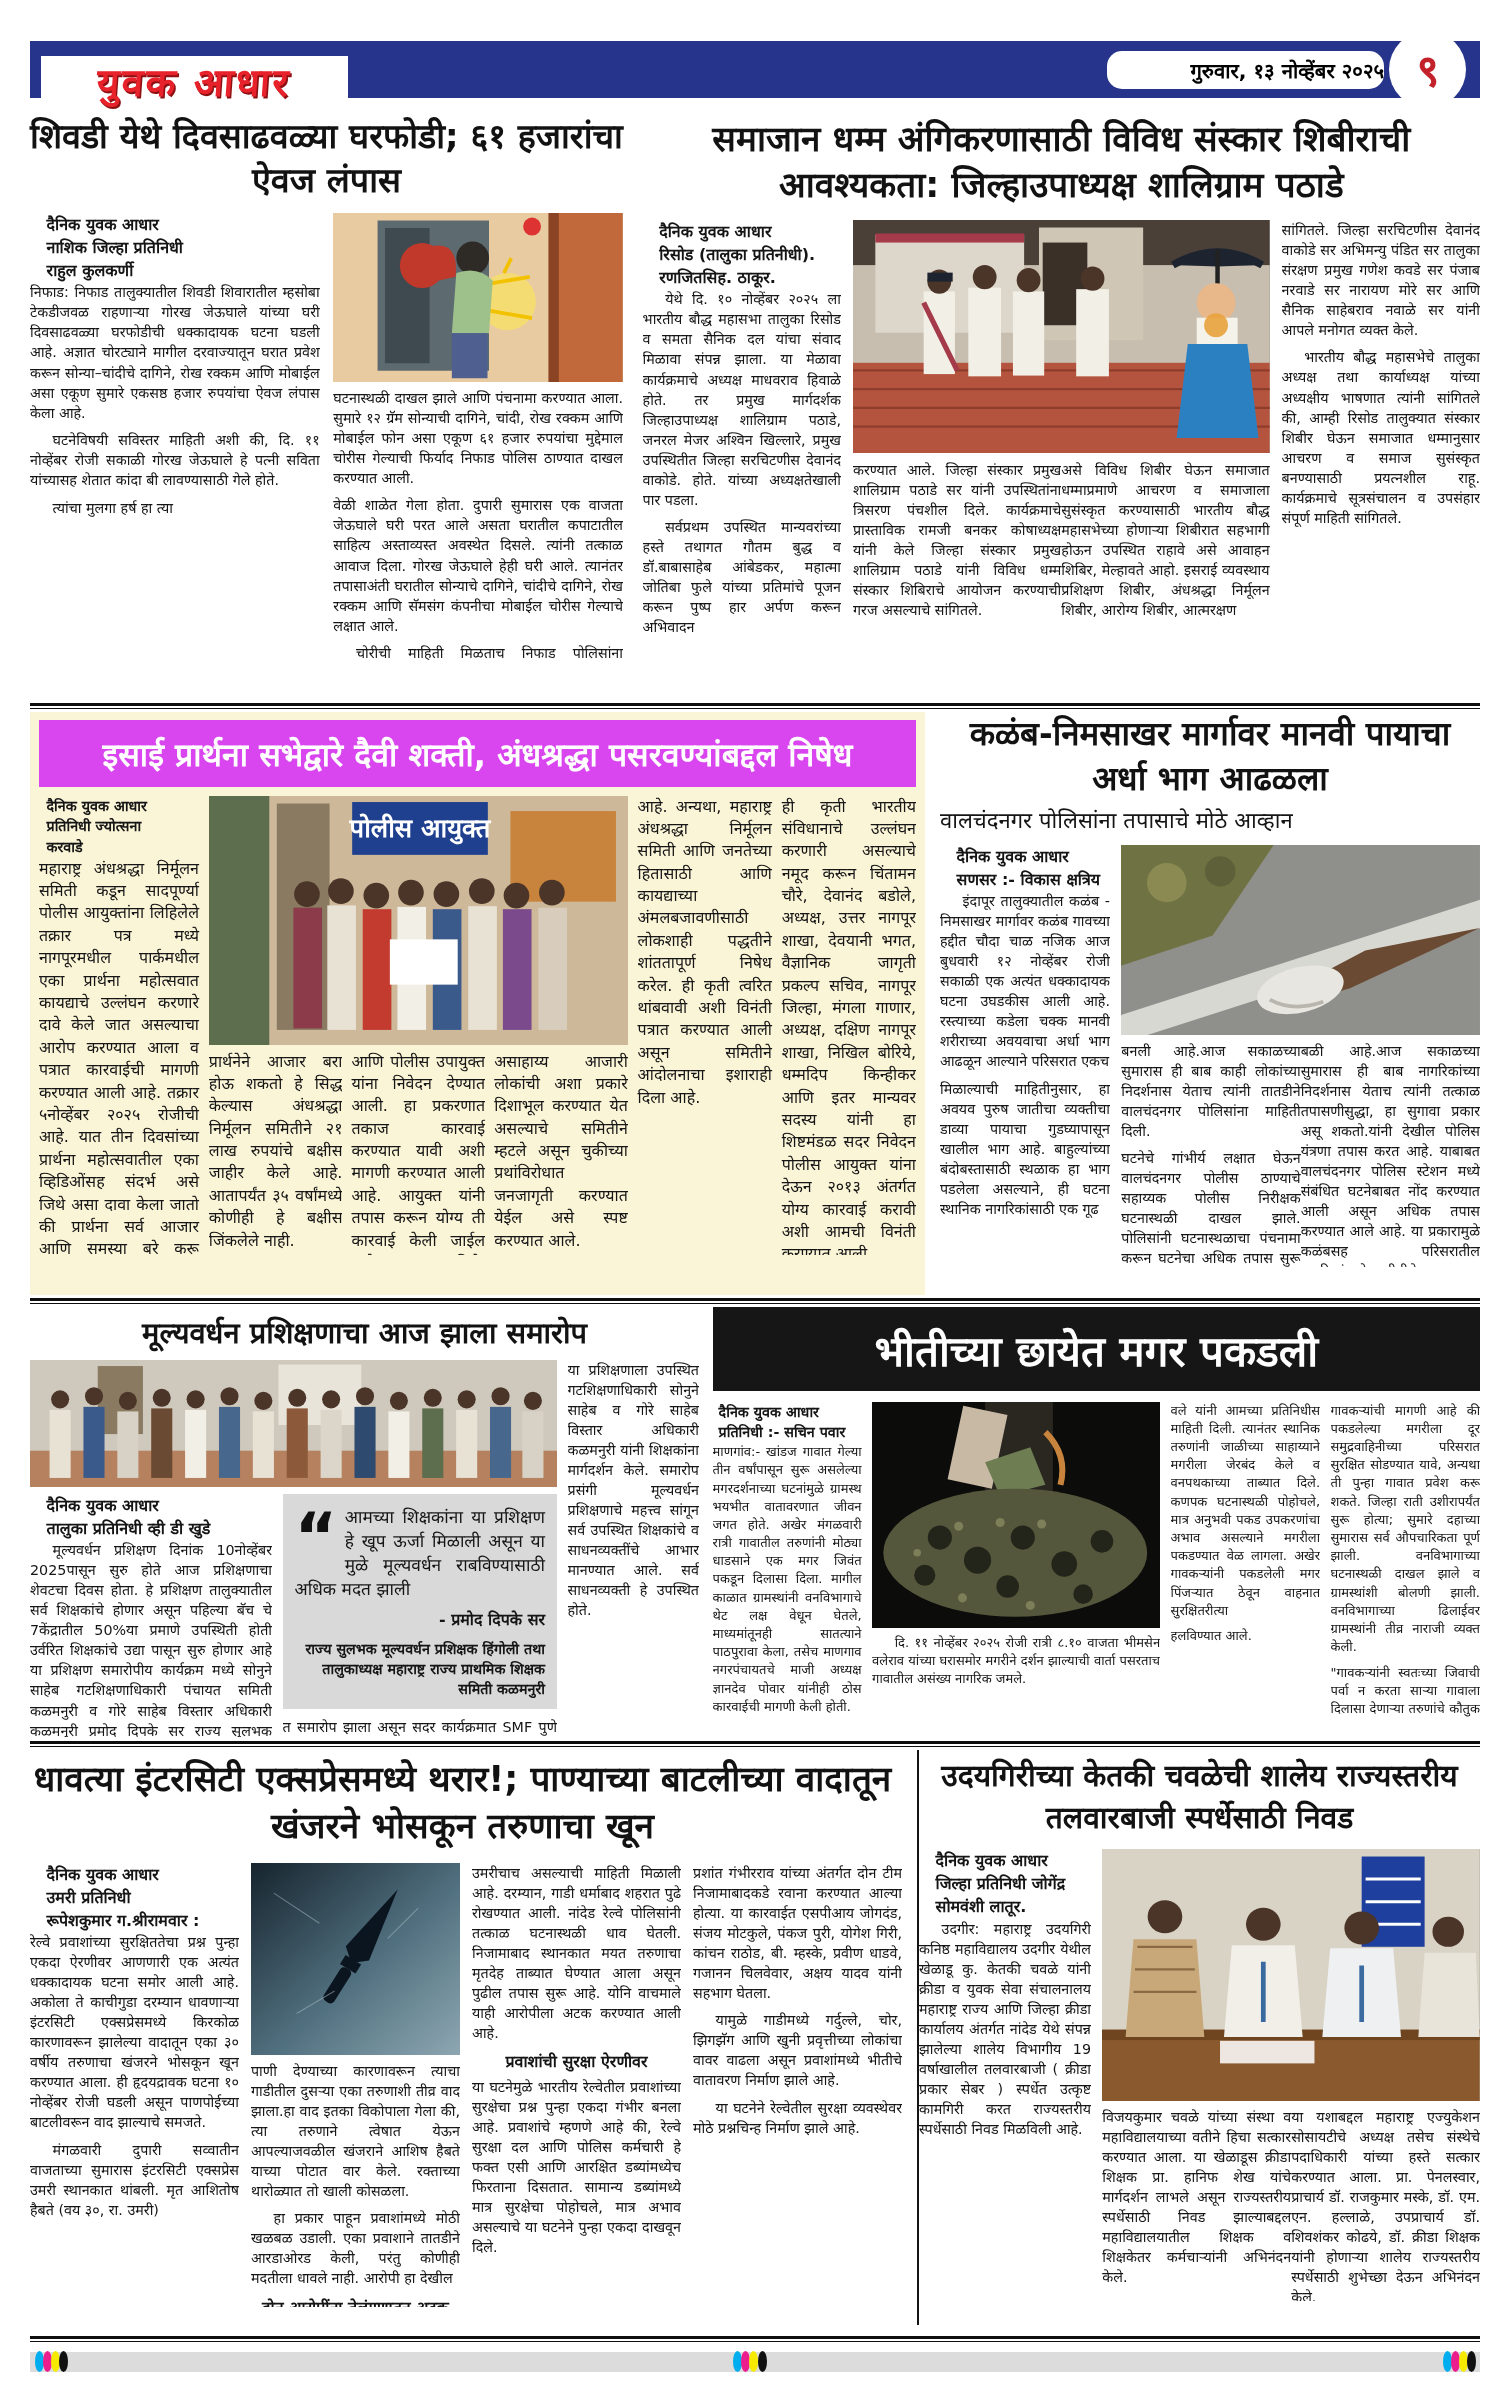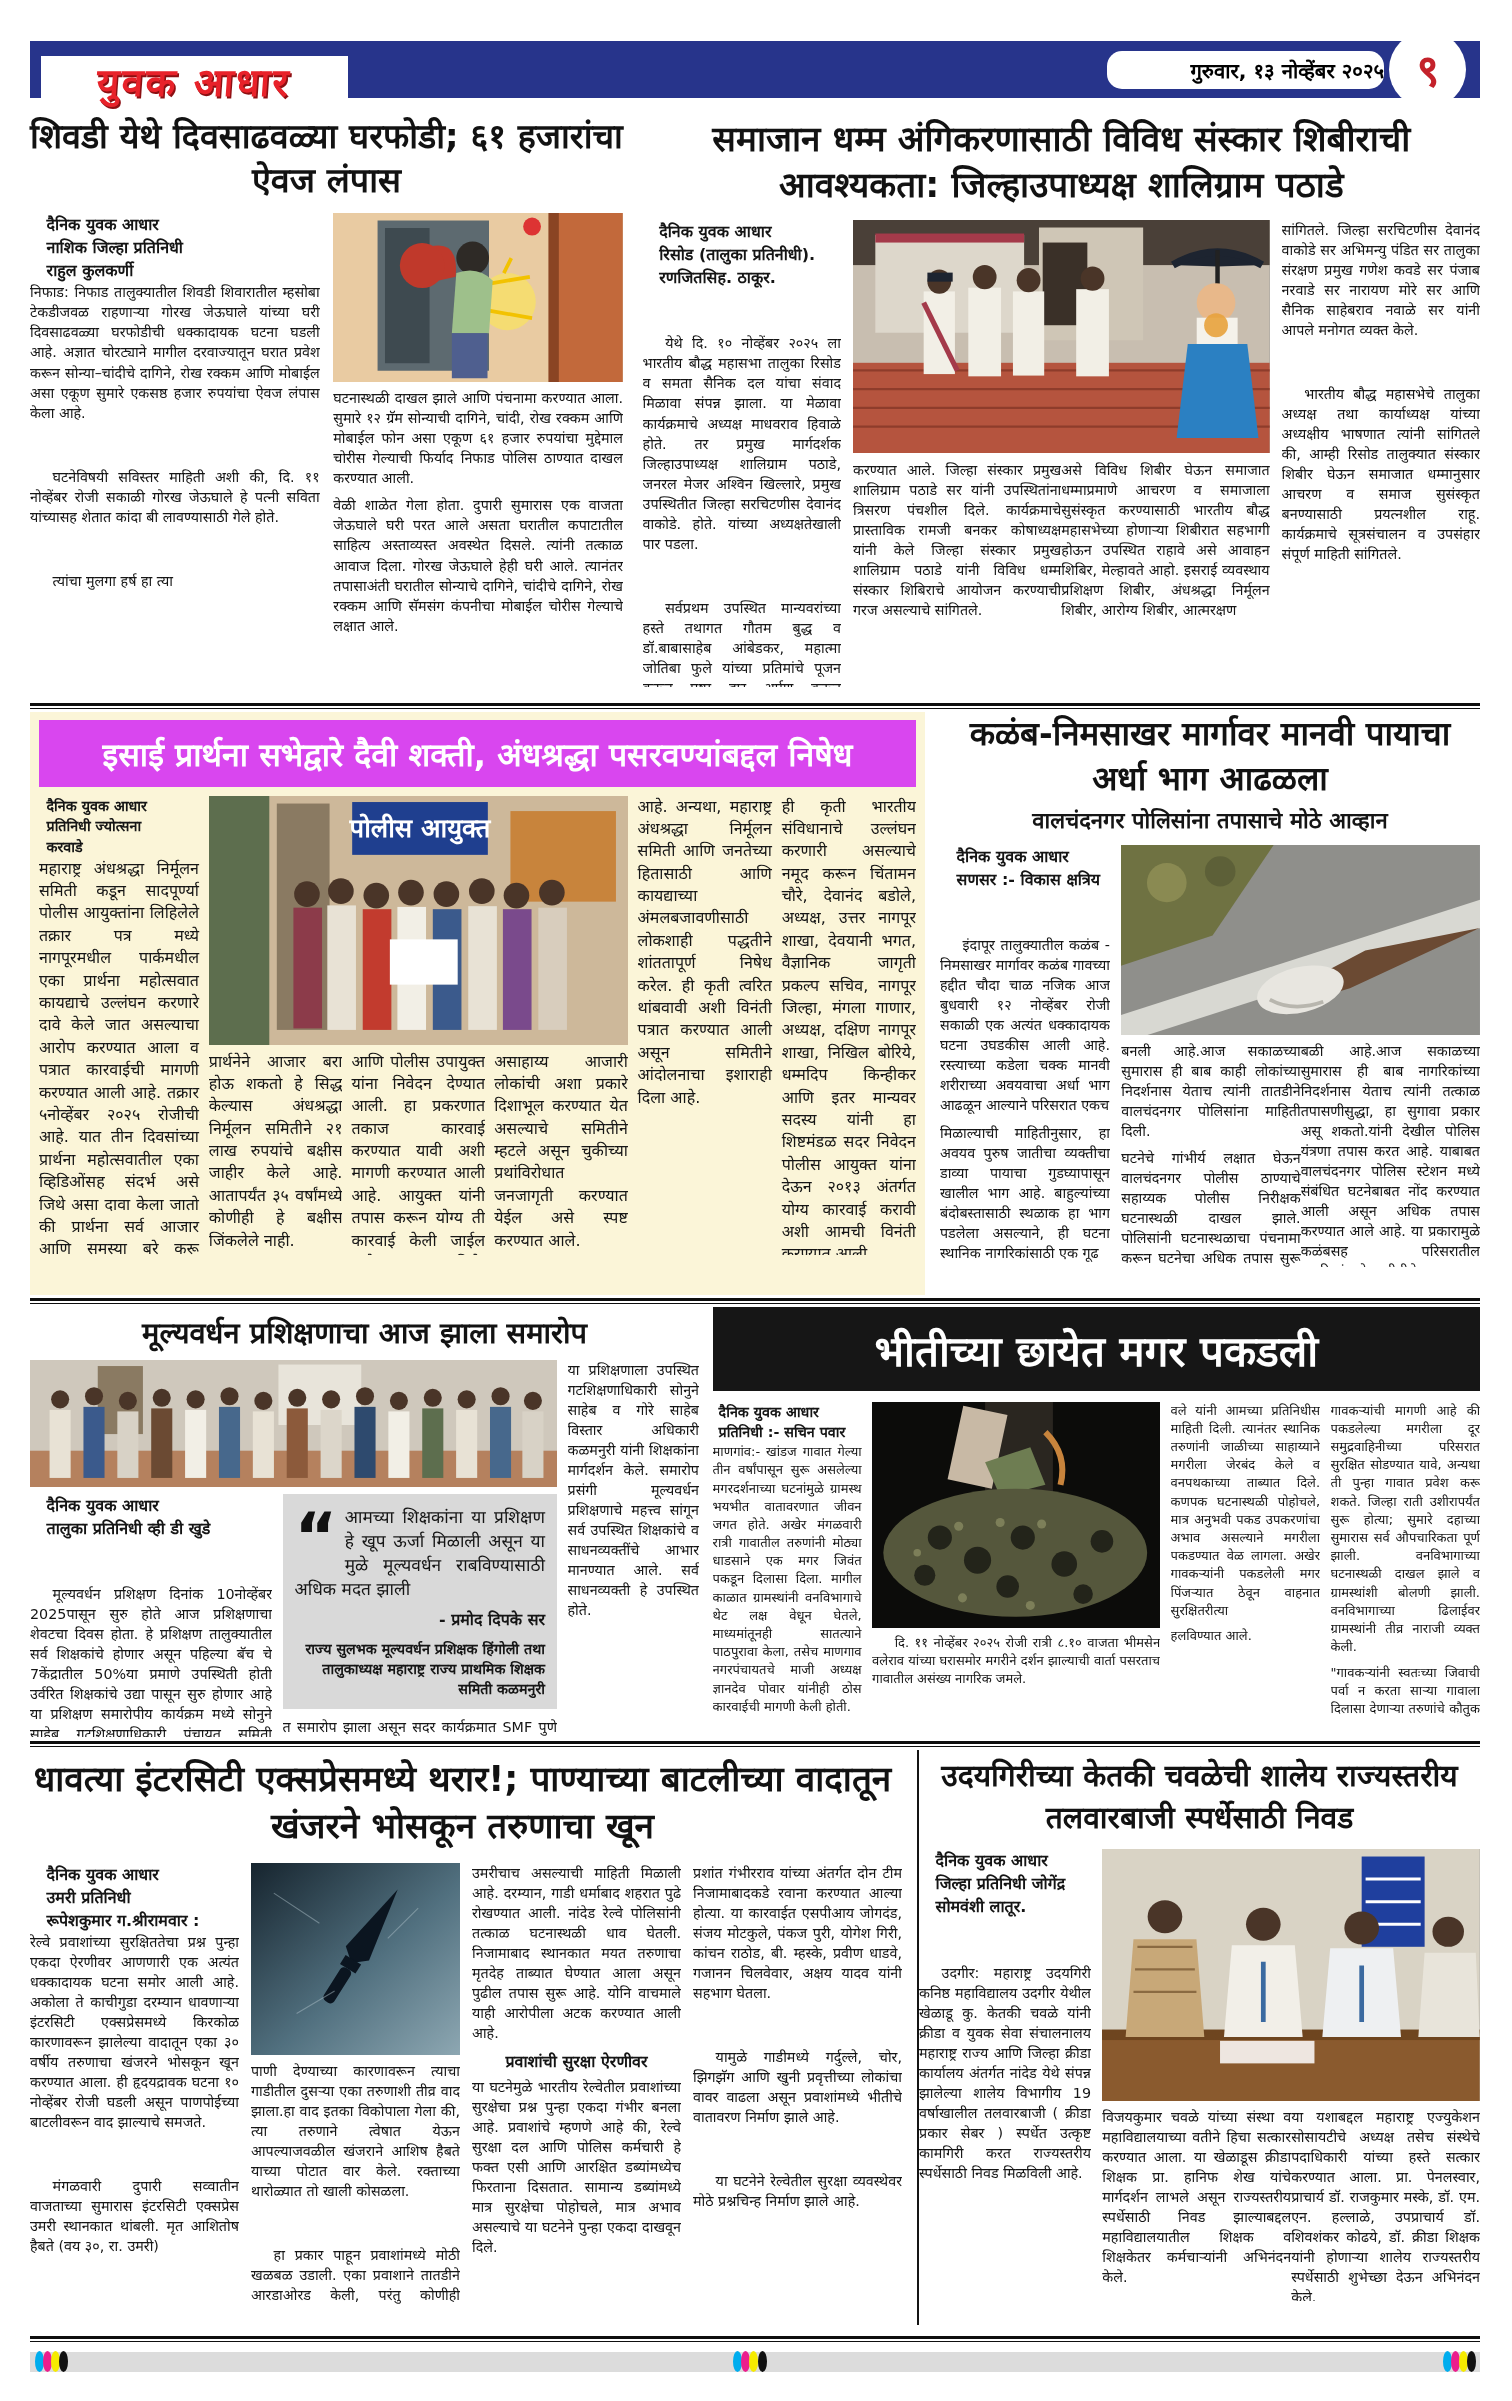--- a/index.html
+++ b/index.html
@@ -14,21 +14,21 @@
   .date-box{position:absolute;right:96px;top:9.8px;width:277px;height:38px;background:#fff;
             border-radius:15px;display:flex;align-items:center;justify-content:flex-end;
             font-size:20.3px;font-weight:700;color:#000000;}
   .pg-circle{position:absolute;right:13.6px;top:-10.5px;width:77px;height:77px;border-radius:50%;
              background:#fff;display:flex;align-items:center;justify-content:center;
              font-size:44px;font-weight:800;color:#c4222b;}
   
   .hl{font-weight:700;text-align:center;color:#121212;}
   .by{font-weight:700;font-size:16px;line-height:1.45;padding-left:16.6px;}
   p.b{margin:0 0 7.5px 0;font-size:14.3px;line-height:1.4;text-align:justify;}
-  p.ind{text-indent:22.6px;margin-top:44px;}
+  p.ind{text-indent:22.6px;}
   .subhead-b{font-weight:700;font-size:16px;text-align:center;margin:6px 0 4.5px 0;}
   .photo{width:100%;overflow:hidden;background:#999;}
   .photo svg{display:block;width:100%;height:100%;}
   .rule{position:absolute;left:30px;width:1450px;border-top:3px solid #0e0e0e;}
   .rule:after{content:"";display:block;margin-top:1.5px;border-top:0.8px solid #0e0e0e;}
   
   #band-top{position:absolute;left:30px;top:111px;width:1450px;height:590px;display:flex;gap:19.6px;}
   #art1{width:593px;}
   #art1 .hl{font-size:34px;line-height:1.3;margin:3px 0 10.5px 0;}
   .cols2{display:flex;gap:13.6px;height:452px;overflow:hidden;}
@@ -44,21 +44,21 @@
   #cream{width:895px;background:#fbf5d8;padding:7.5px 9px;box-sizing:border-box;}
   .teal-banner{background:#d946ef;color:#fff;font-size:32px;font-weight:700;text-align:center;
                padding:12px 4.5px;margin-bottom:9px;}
   .cream-grid{display:grid;grid-template-columns:160px 419px 1fr 1fr;gap:9.8px;height:459px;overflow:hidden;}
   .cream-grid p.b{font-size:16px;}
   .cream-grid .by{font-size:14.3px;padding-left:7.5px;}
   .three{display:flex;gap:9px;flex:1;overflow:hidden;margin-top:6px;}
   .three>div{flex:1;overflow:hidden;}
   #kalamb{flex:1;}
   #kalamb .hl{font-size:33px;line-height:1.35;margin:0 0 3px 0;}
-  #kalamb .sub{font-size:22px;font-weight:700;text-align:center;margin:0 0 10.5px 0;}
+  #kalamb .sub{font-size:22px;font-weight:400;margin:0 0 10.5px 0;}
   .kalamb-grid{display:grid;grid-template-columns:170px 1fr;gap:11.3px;height:422px;overflow:hidden;}
   
   #band-lower{position:absolute;left:30px;top:1307px;width:1450px;height:431px;display:flex;gap:13.6px;}
   #mulya{width:669px;}
   #mulya .hl{font-size:29px;margin:4.5px 0 9px 0;}
   .mulya-row{display:flex;gap:10.5px;height:377px;overflow:hidden;}
   .mulya-left{width:527px;display:flex;flex-direction:column;gap:7.5px;}
   .mulya-sub{display:flex;gap:10.5px;flex:1;overflow:hidden;}
   .quote-box{background:#d9d9d9;padding:10.5px 12px;margin-bottom:7.5px;}
   .quote-mark{font-size:65px;line-height:0.6;font-weight:800;color:#111;float:left;margin:13.6px 7.5px 0 0;}

